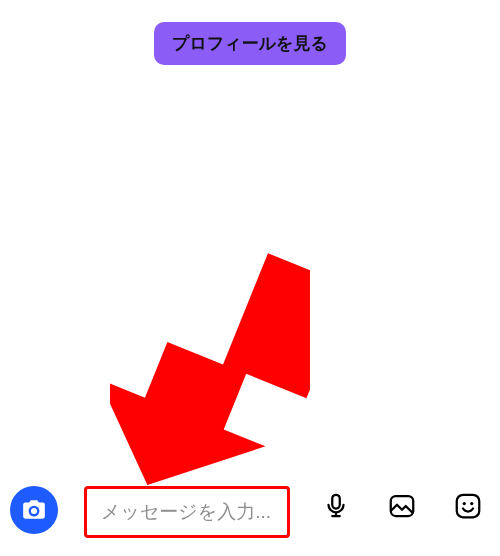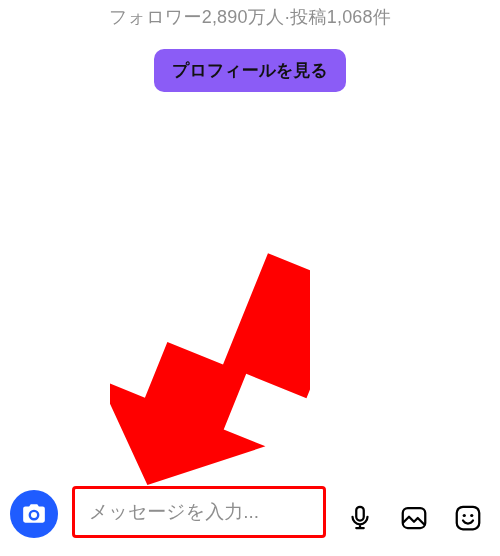--- a/index.html
+++ b/index.html
@@ -33,22 +33,22 @@
     font-weight: 700;
     color: #111;
     cursor: pointer;
   }
 
   
   .composer {
     position: absolute;
     left: 0; right: 0; bottom: 0;
     display: flex;
-    align-items: flex-end;
-    gap: 14px;
+    align-items: flex-start;
+    gap: 26px;
     padding: 10px 12px 18px 10px;
   }
   .camera-btn {
     width: 48px; height: 48px;
     border-radius: 50%;
     background: #1f5cff;
     display: flex;
     align-items: center;
     justify-content: center;
     flex: 0 0 auto;
@@ -87,21 +87,20 @@
     top: 240px;
     width: 200px;
     height: 260px;
     pointer-events: none;
   }
 </style>
 </head>
 <body>
 
 <div class="profile-info">
-  <div class="stats">フォロワー2,890万人·投稿1,068件</div>
 </div>
 
 <div class="view-profile-wrap">
   <button class="view-profile-btn">プロフィールを見る</button>
 </div>
 
 <svg class="annotation-arrow" viewBox="0 0 200 260">
   <polygon points="110,0 200,0 200,120 135,120 135,180 180,180 85,260 0,180 50,180 50,120 110,120" transform="rotate(22 100 130)" fill="#ff0000"></polygon>
 </svg>
 

